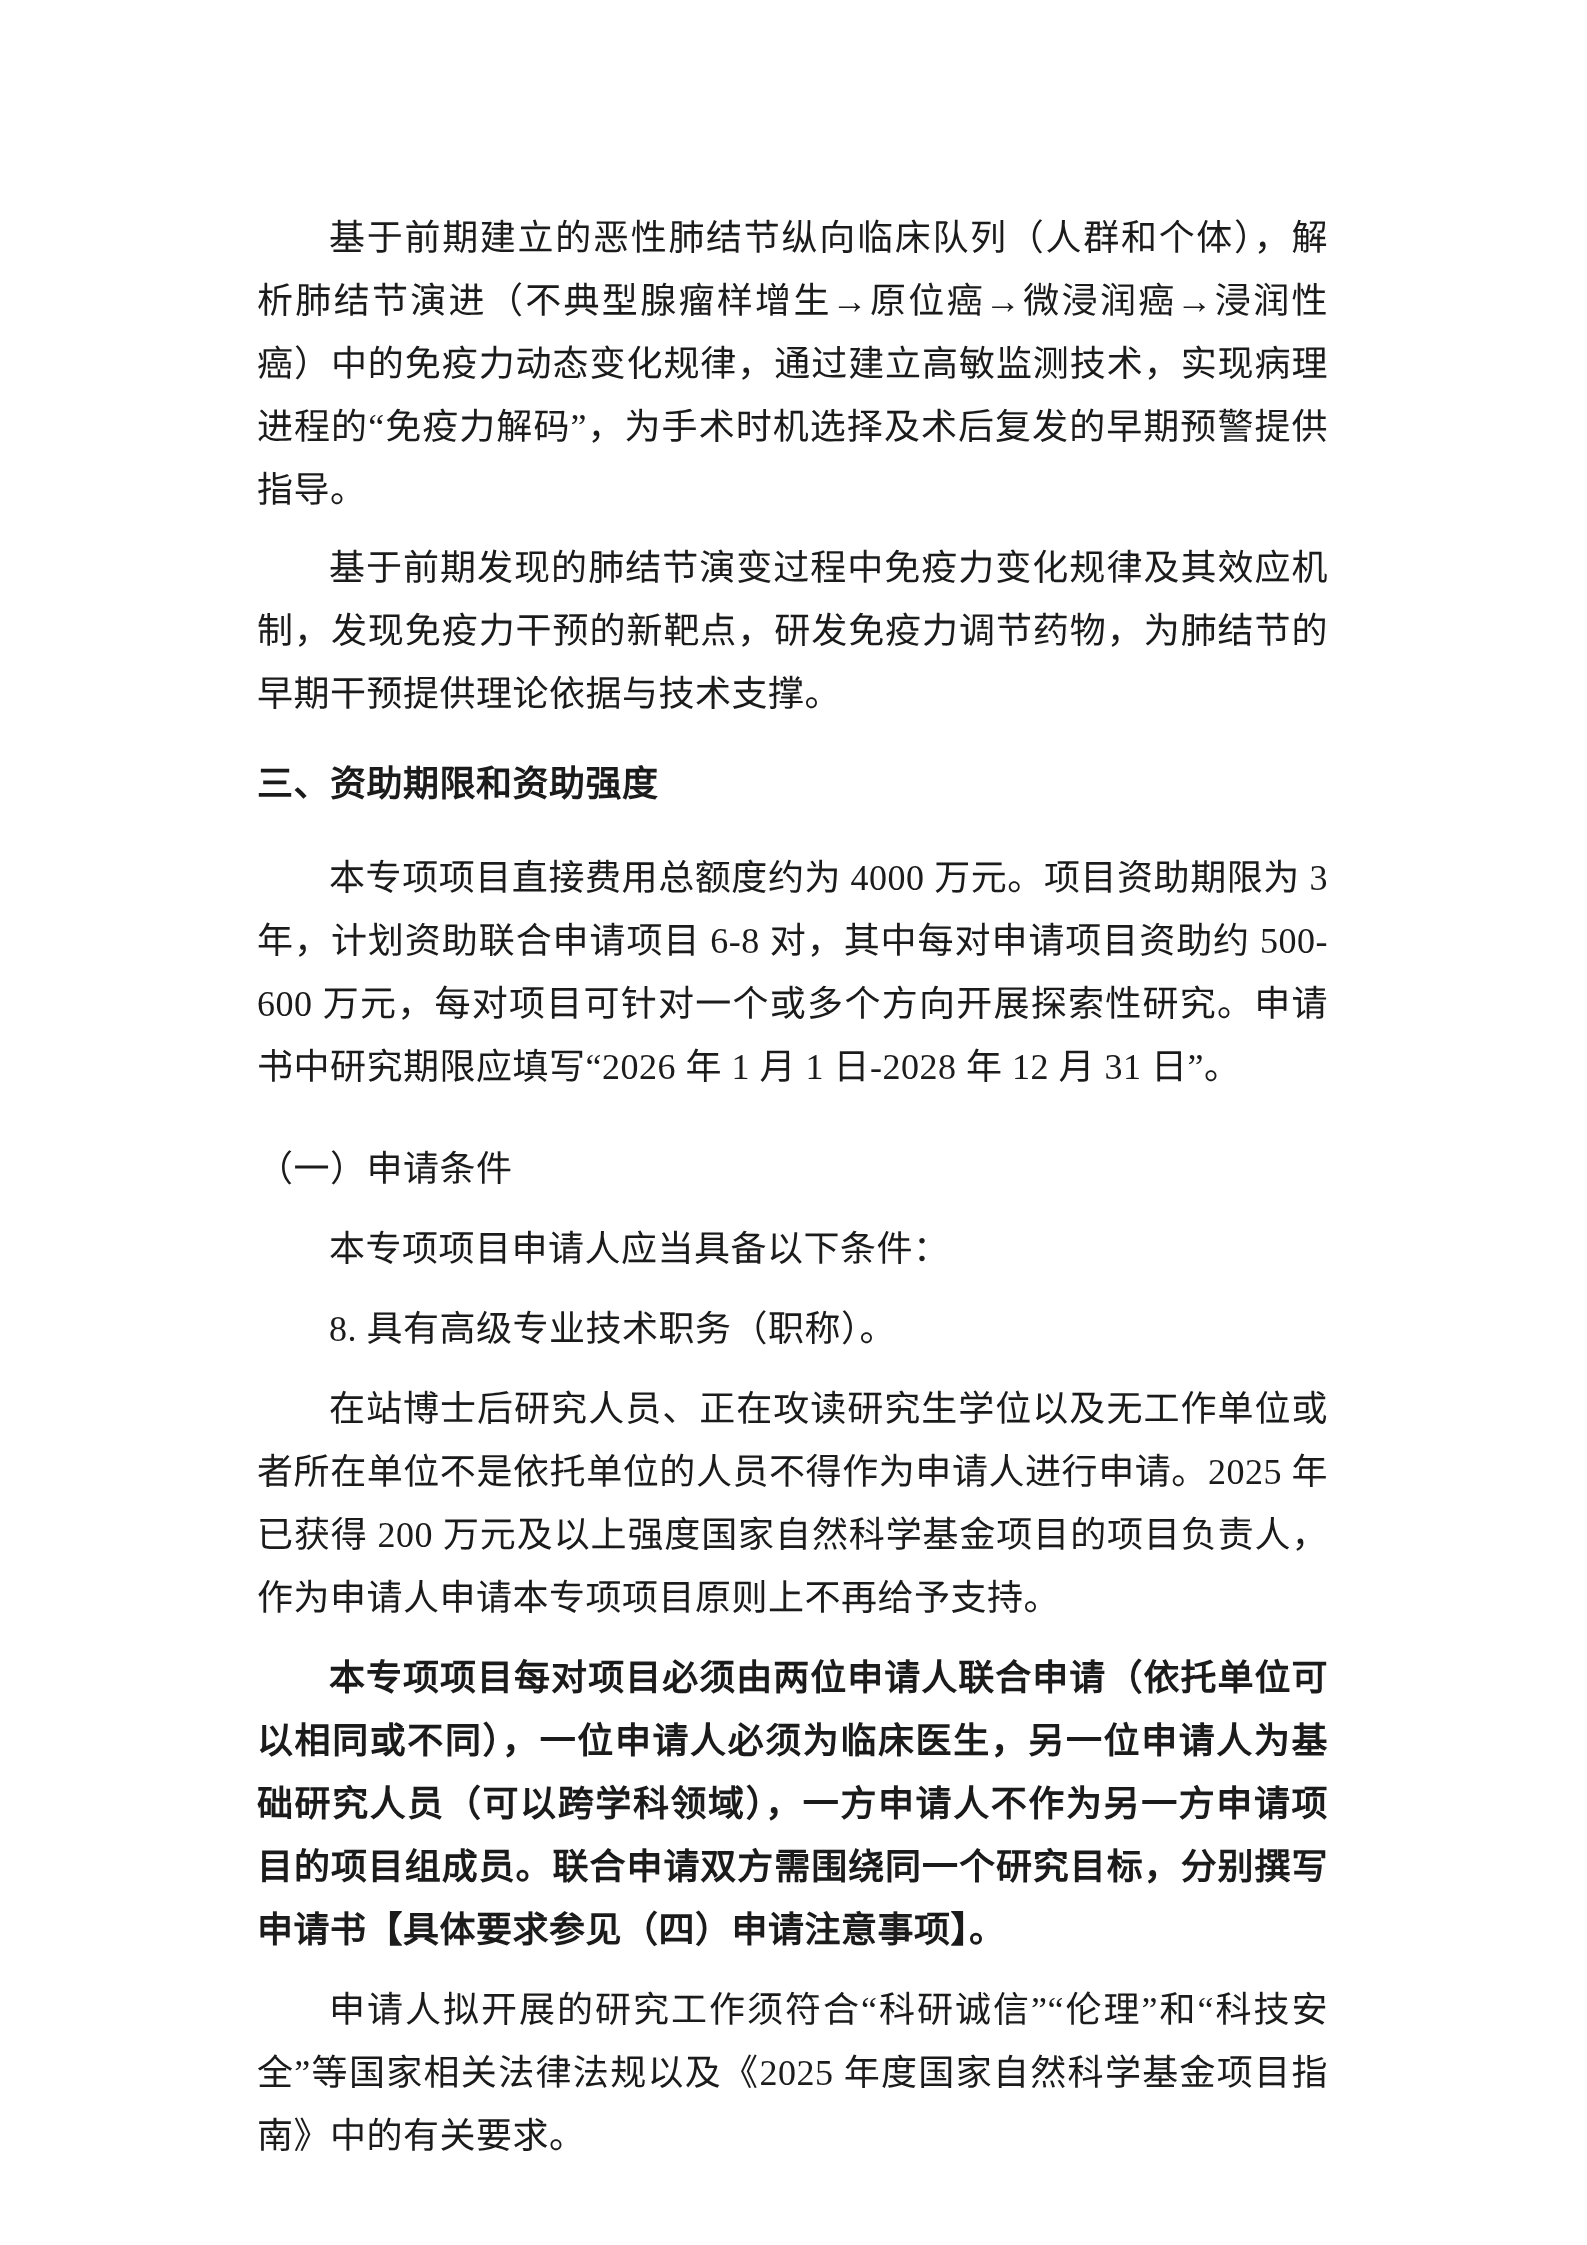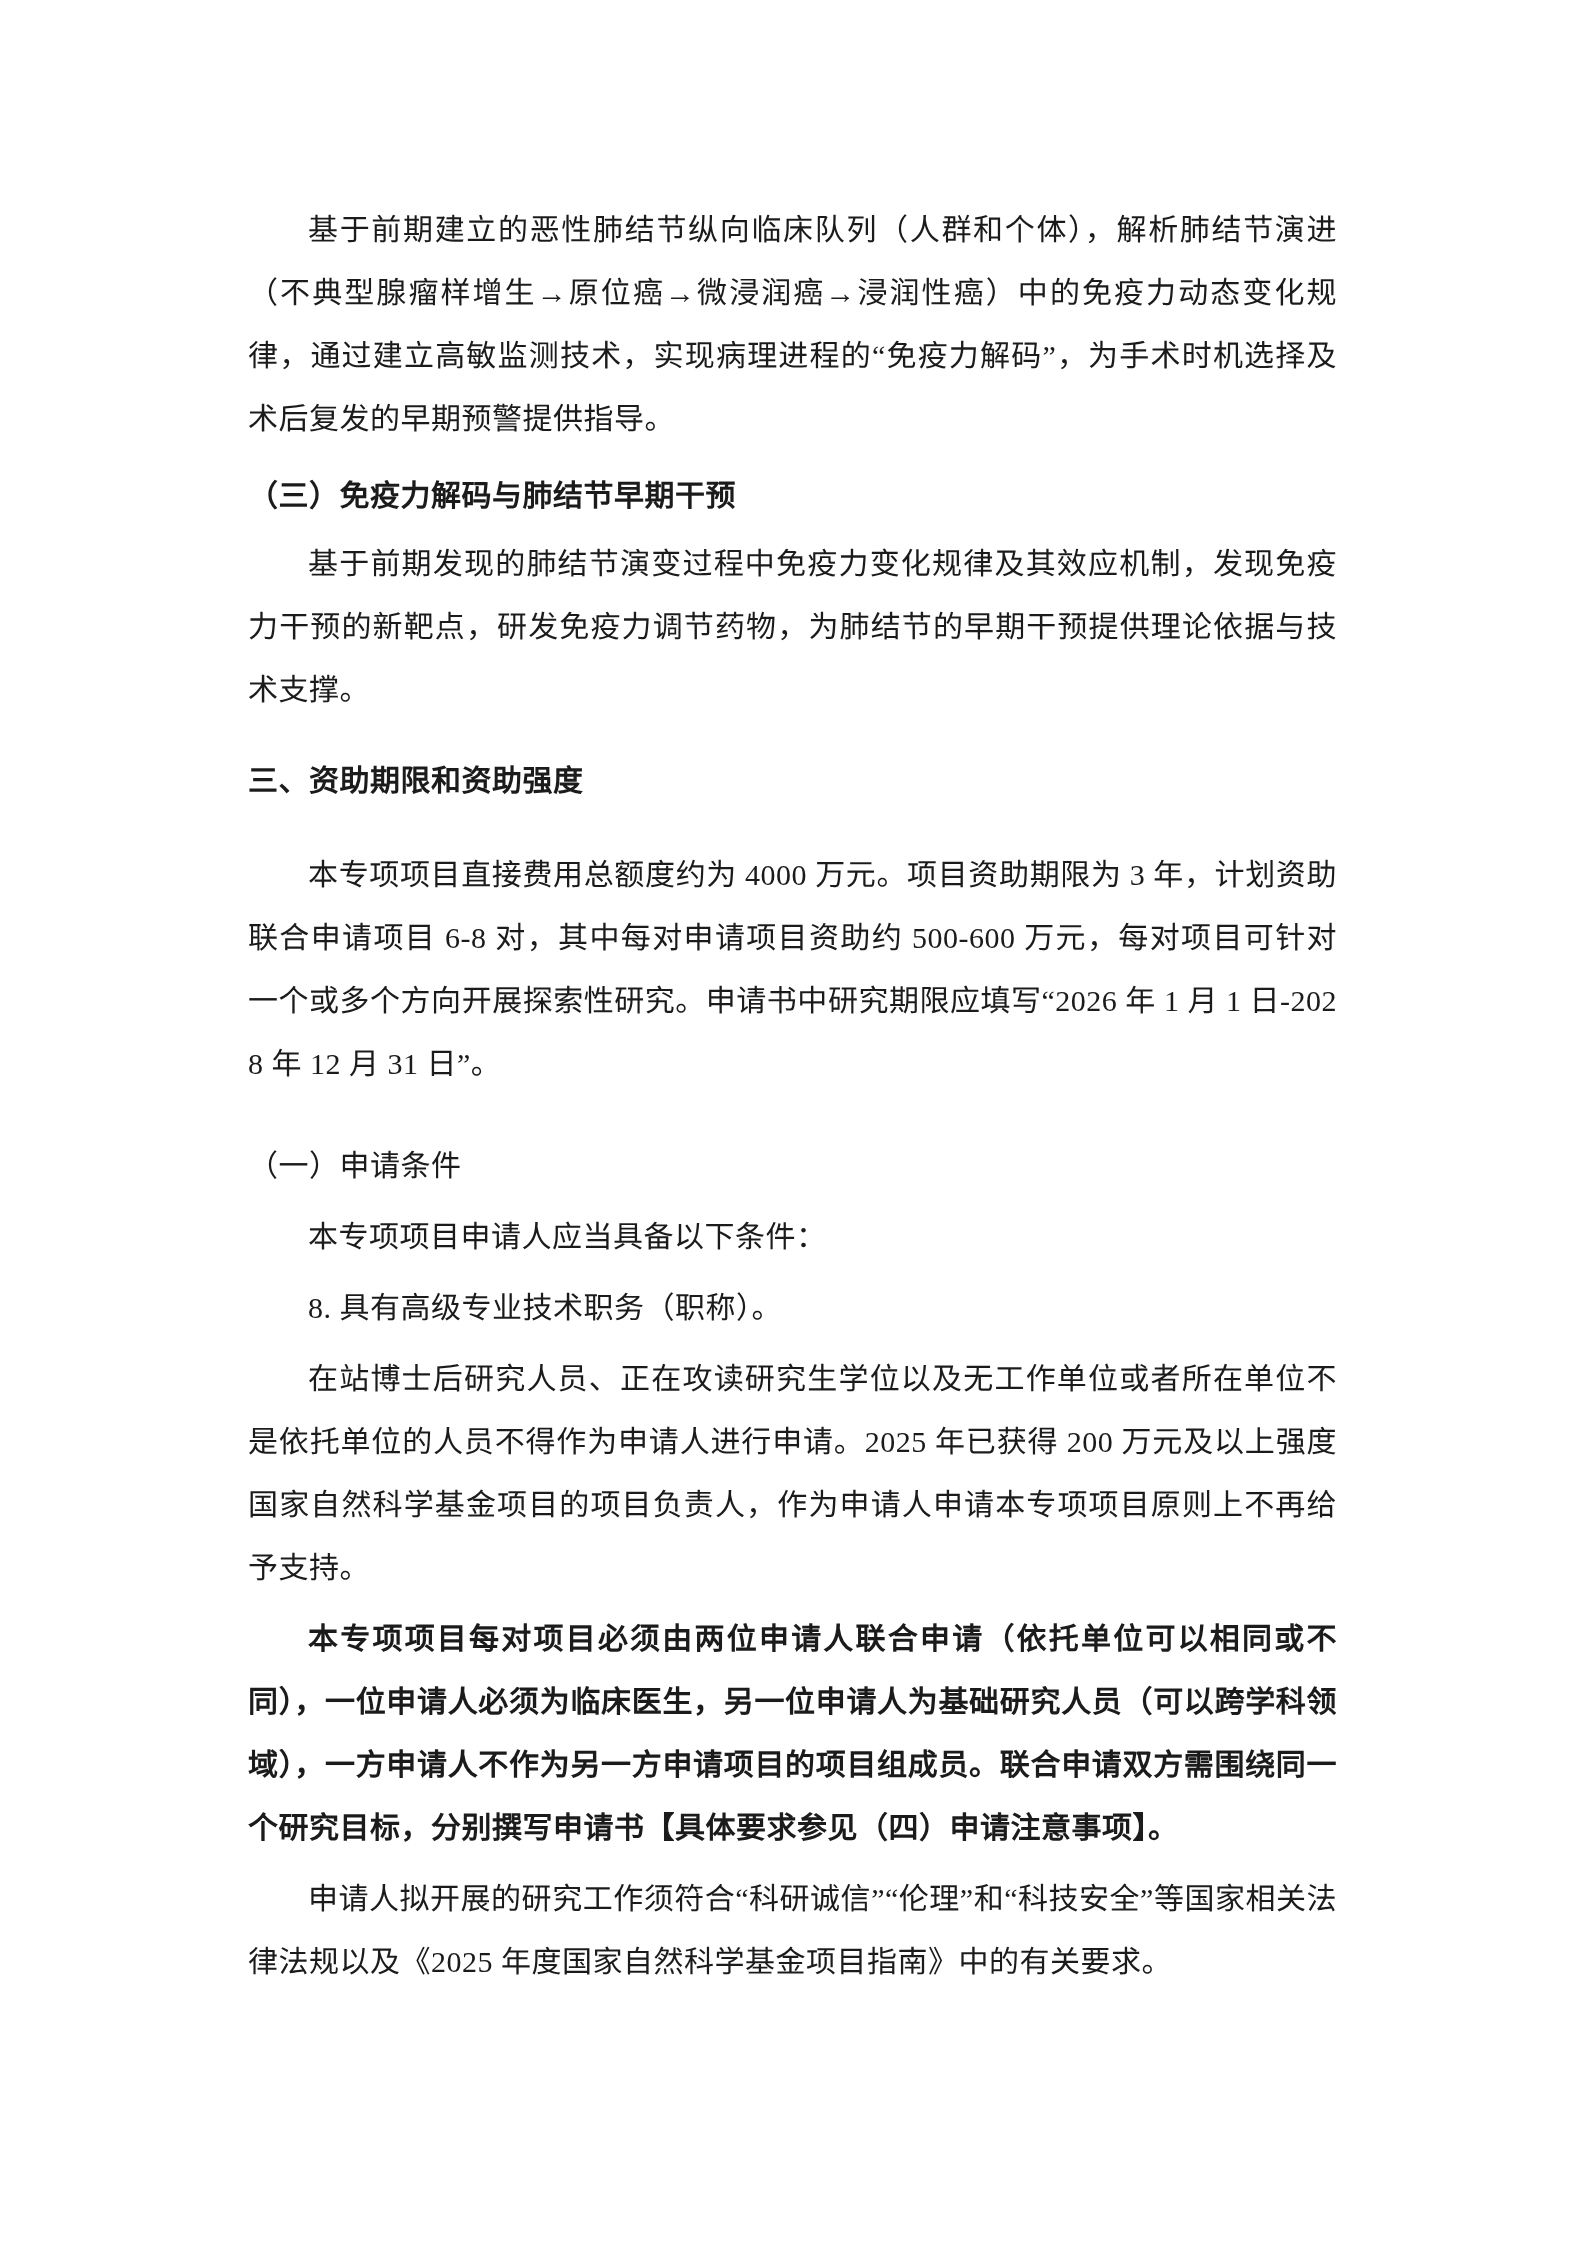--- a/index.html
+++ b/index.html
@@ -12,22 +12,22 @@
     width: 1587px;
     height: 2245px;
     box-sizing: border-box;
     background: #ffffff;
     padding: 190px 242px 0 240px;
     overflow: hidden;
     font-family: "Liberation Serif", "DejaVu Serif", serif;
     color: #1b1b1b;
   }
   .blk {
-    margin: 8px;
-    font-size: 30px;
+    margin: 17px;
+    font-size: 36px;
     line-height: 63px;
     font-weight: normal;
     text-align: justify;
     text-justify: inter-character;
     letter-spacing: 0.5px;
     word-break: break-all;
   }
   p.blk {
     text-indent: 2em;
   }
@@ -43,21 +43,20 @@
   .mt31 { margin-top: 31px; }
   .mt39 { margin-top: 39px; }
 </style>
 </head>
 <body>
 
 <div class="page">
 
   <p class="blk">基于前期建立的恶性肺结节纵向临床队列（人群和个体），解析肺结节演进（不典型腺瘤样增生→原位癌→微浸润癌→浸润性癌）中的免疫力动态变化规律，通过建立高敏监测技术，实现病理进程的“免疫力解码”，为手术时机选择及术后复发的早期预警提供指导。</p>
 
-  <h3 class="blk head bold mt14">（三）免疫力解码与肺结节早期干预</h3>
 
   <p class="blk mt4">基于前期发现的肺结节演变过程中免疫力变化规律及其效应机制，发现免疫力干预的新靶点，研发免疫力调节药物，为肺结节的早期干预提供理论依据与技术支撑。</p>
 
   <h2 class="blk head bold mt25">三、资助期限和资助强度</h2>
 
   <p class="blk mt31">本专项项目直接费用总额度约为 4000 万元。项目资助期限为 3 年，计划资助联合申请项目 6-8 对，其中每对申请项目资助约 500-600 万元，每对项目可针对一个或多个方向开展探索性研究。申请书中研究期限应填写“2026 年 1 月 1 日-2028 年 12 月 31 日”。</p>
 
 
   <h3 class="blk head mt39">（一）申请条件</h3>
 

